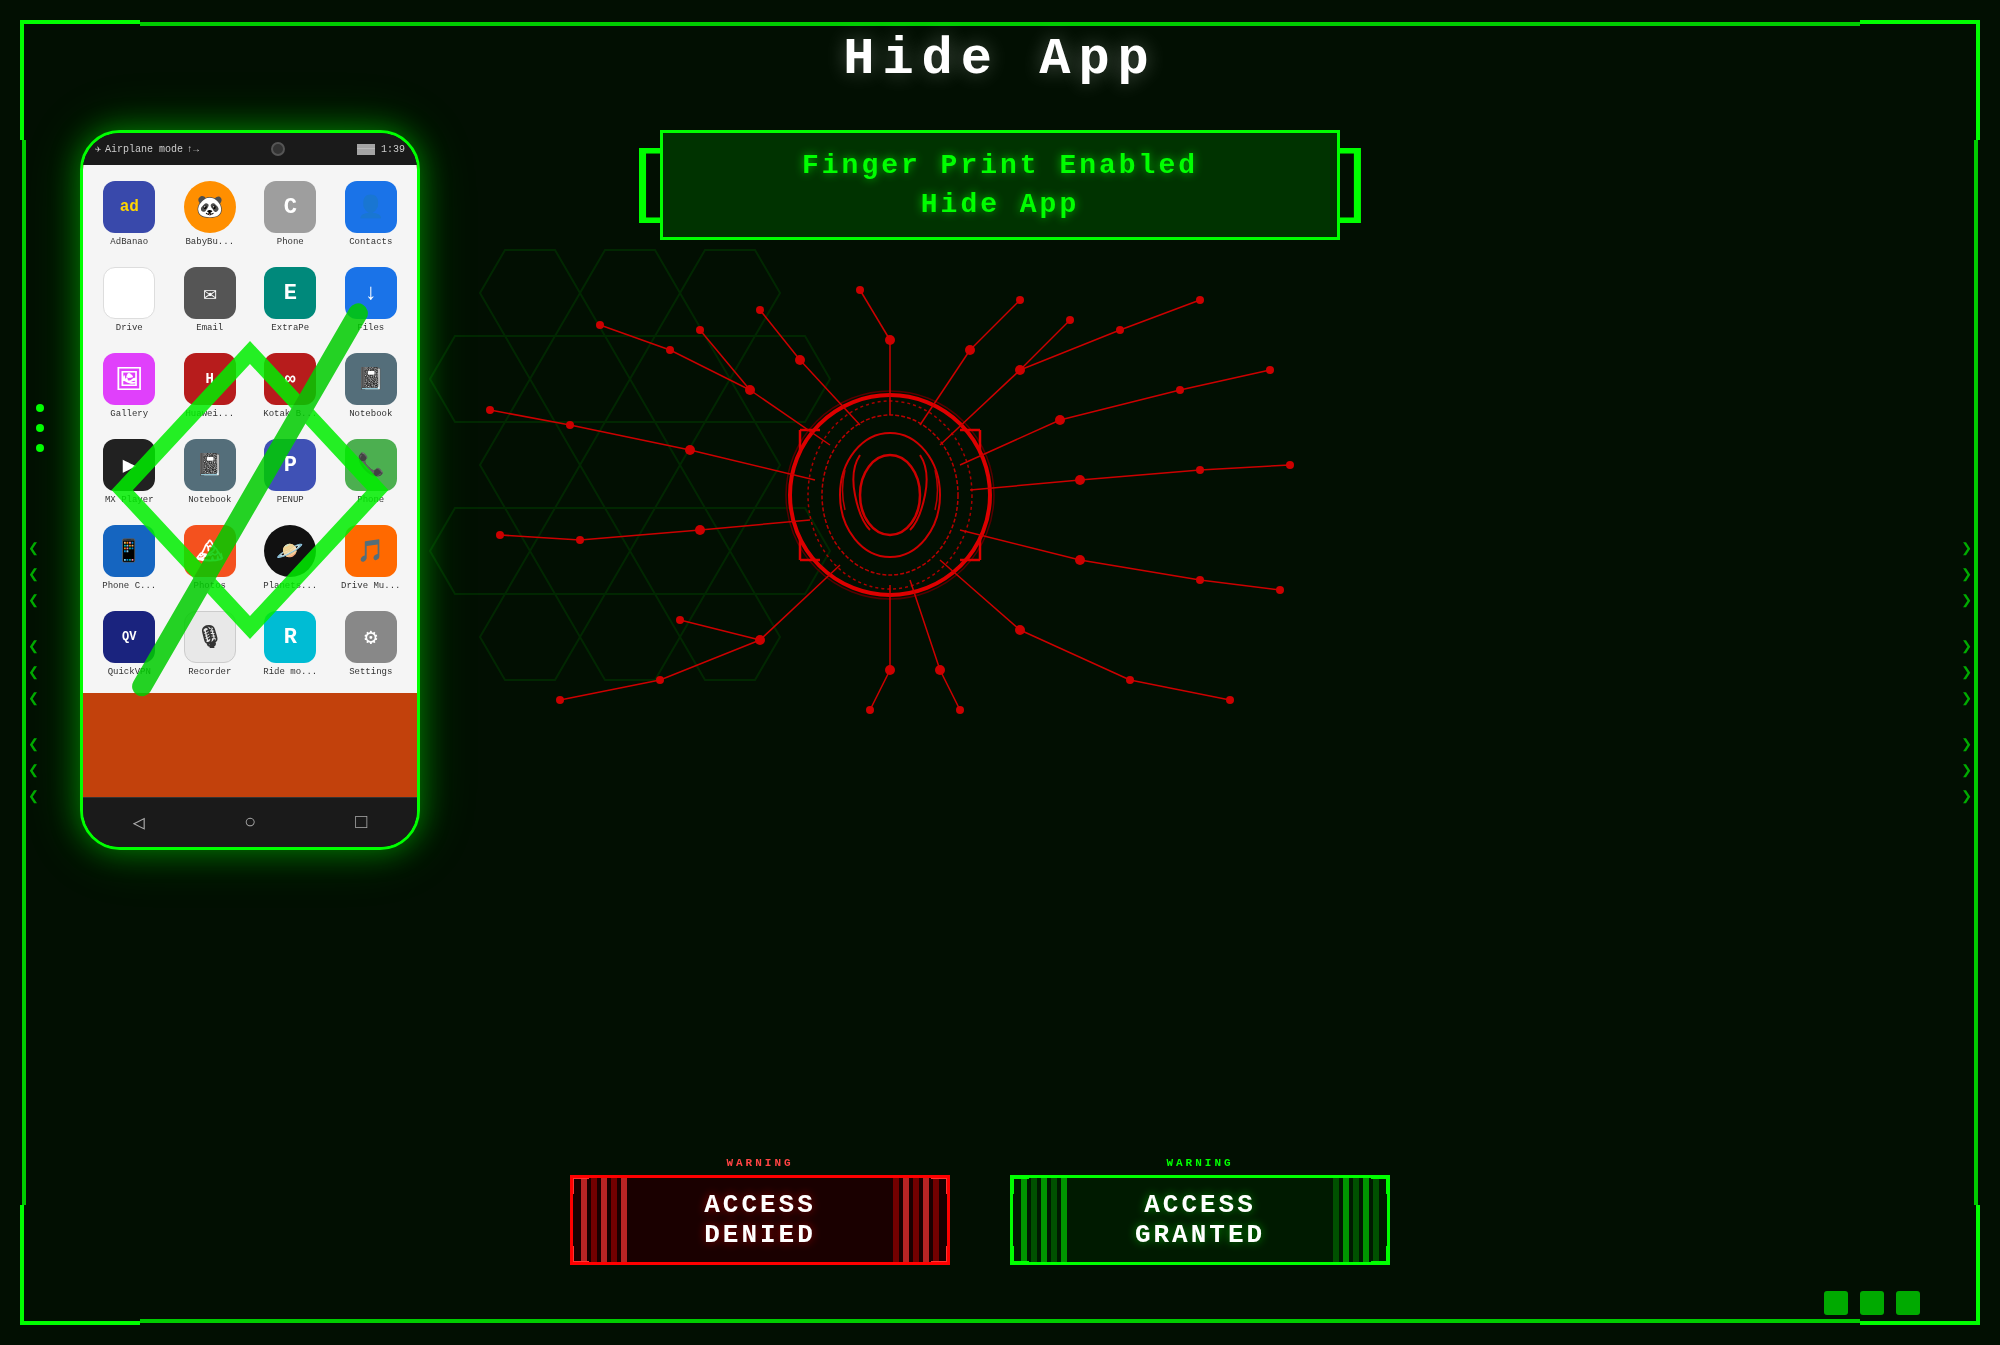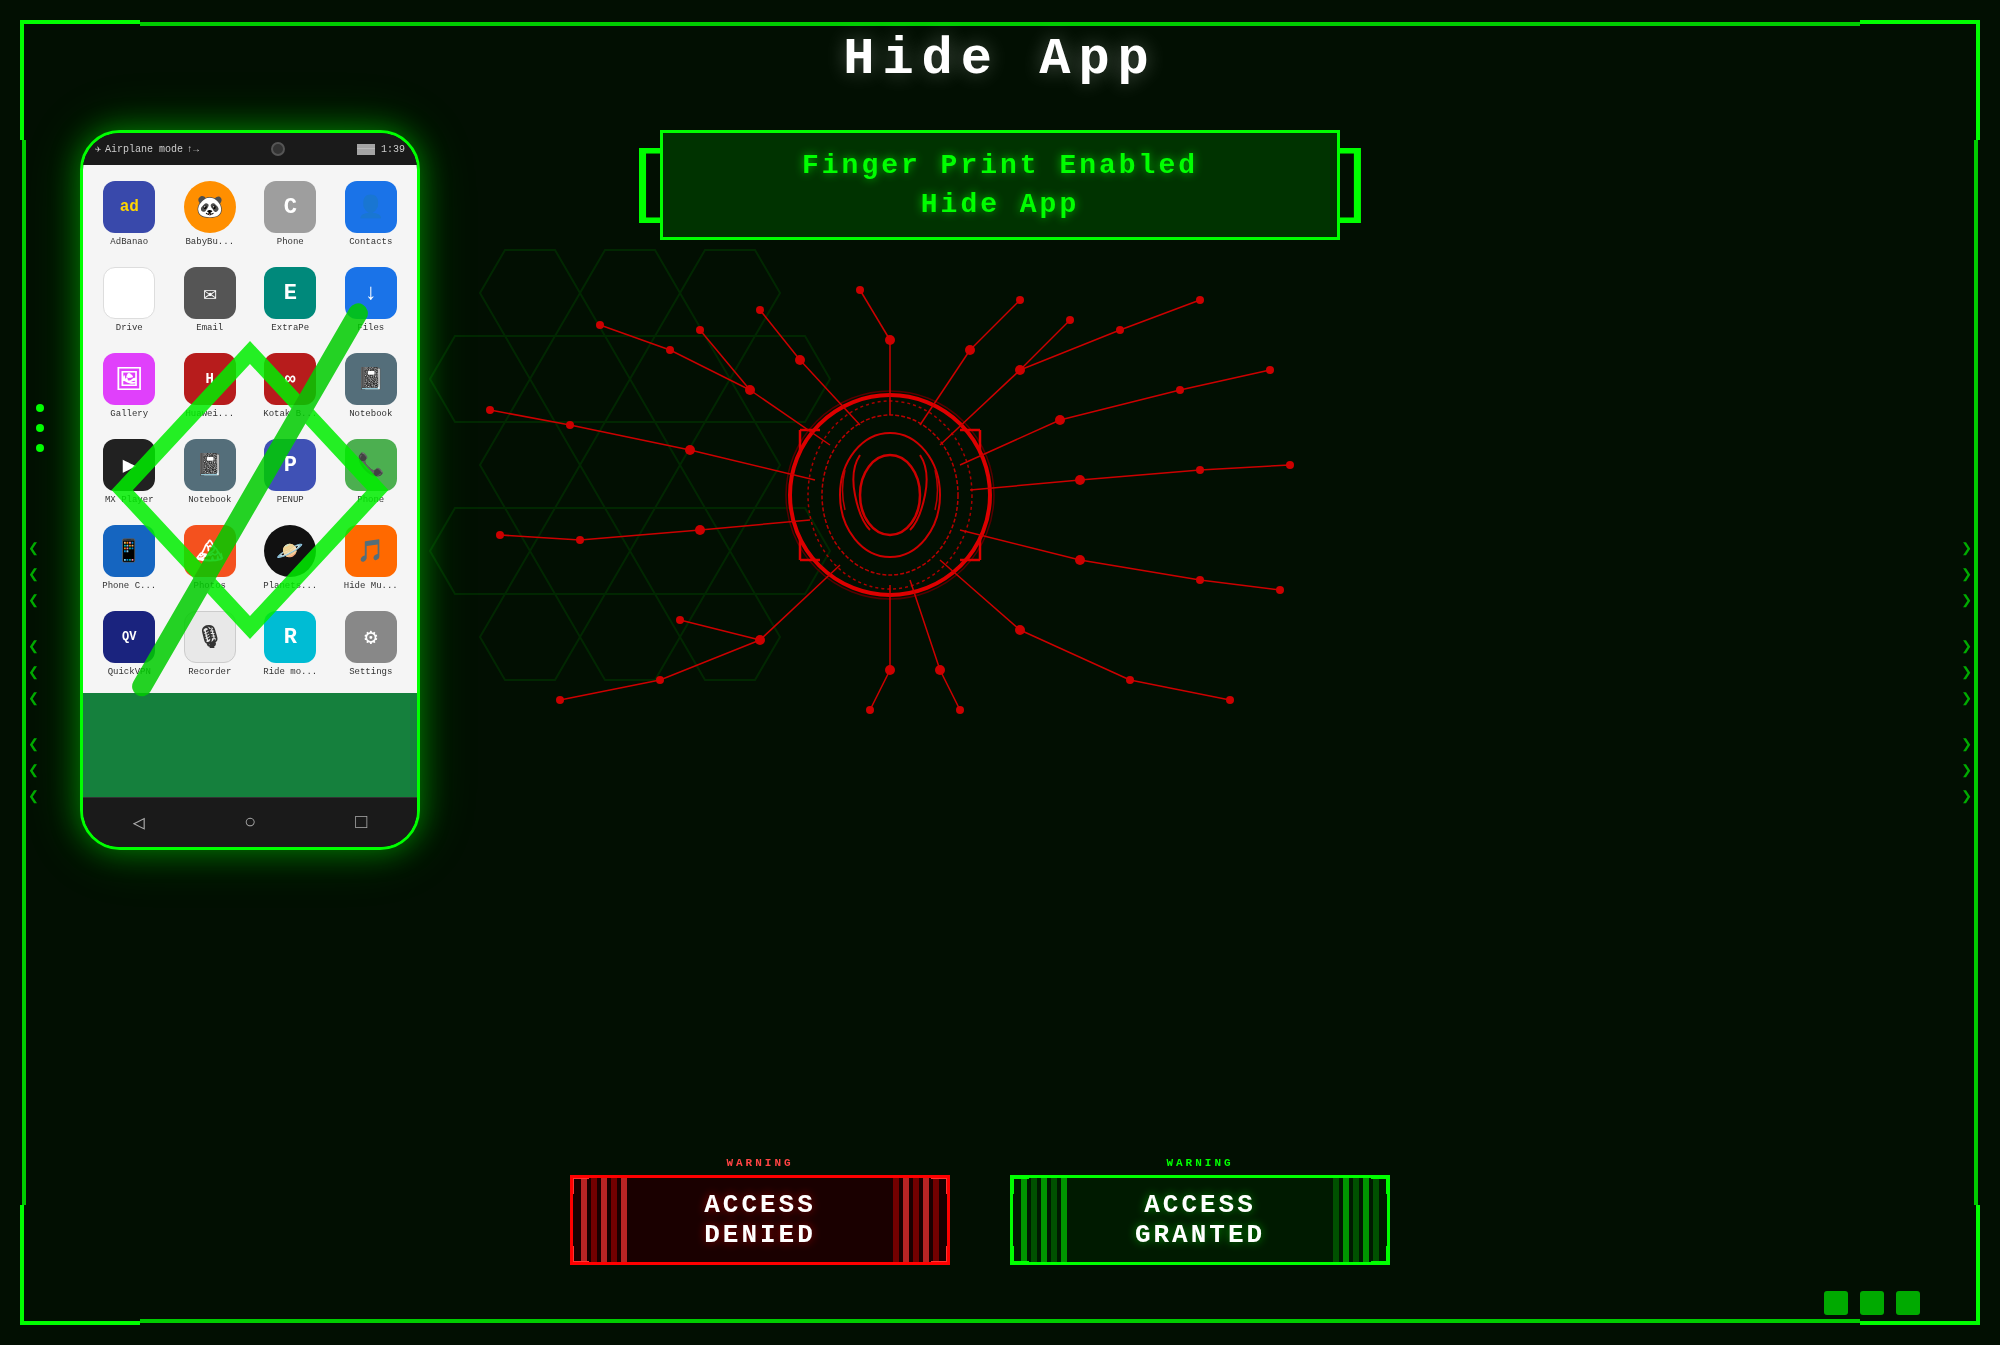--- a/index.html
+++ b/index.html
@@ -417,21 +417,21 @@
       opacity: 0.12;
     }
 
     
     .phone-screen {
       position: absolute;
       top: 32px;
       left: 0;
       right: 0;
       bottom: 50px;
-      background: #15803d;
+      background: #c2410c;
       overflow: hidden;
     }
   </style>
 </head>
 <body>
 
 <div class="hud-frame">
   <div class="corner-tl"></div>
   <div class="corner-tr"></div>
   <div class="corner-bl"></div>
@@ -638,21 +638,21 @@
         <div class="app-item">
           <div class="app-icon" style="background:#111;border-radius:50%;">
               <span>🪐</span>
             </div>
           <span class="app-label">Planets...</span>
         </div>
         <div class="app-item">
           <div class="app-icon" style="background:#ff6900;">
               <span>🎵</span>
             </div>
-          <span class="app-label">Hide Mu...</span>
+          <span class="app-label">Drive Mu...</span>
         </div>
 
         <div class="app-item">
           <div class="app-icon" style="background:#1a237e;">
               <span style="font-size:12px;font-weight:bold">QV</span>
             </div>
           <span class="app-label">QuickVPN</span>
         </div>
         <div class="app-item">
           <div class="app-icon" style="background:#e8e8e8;border:1px solid #ccc;">

